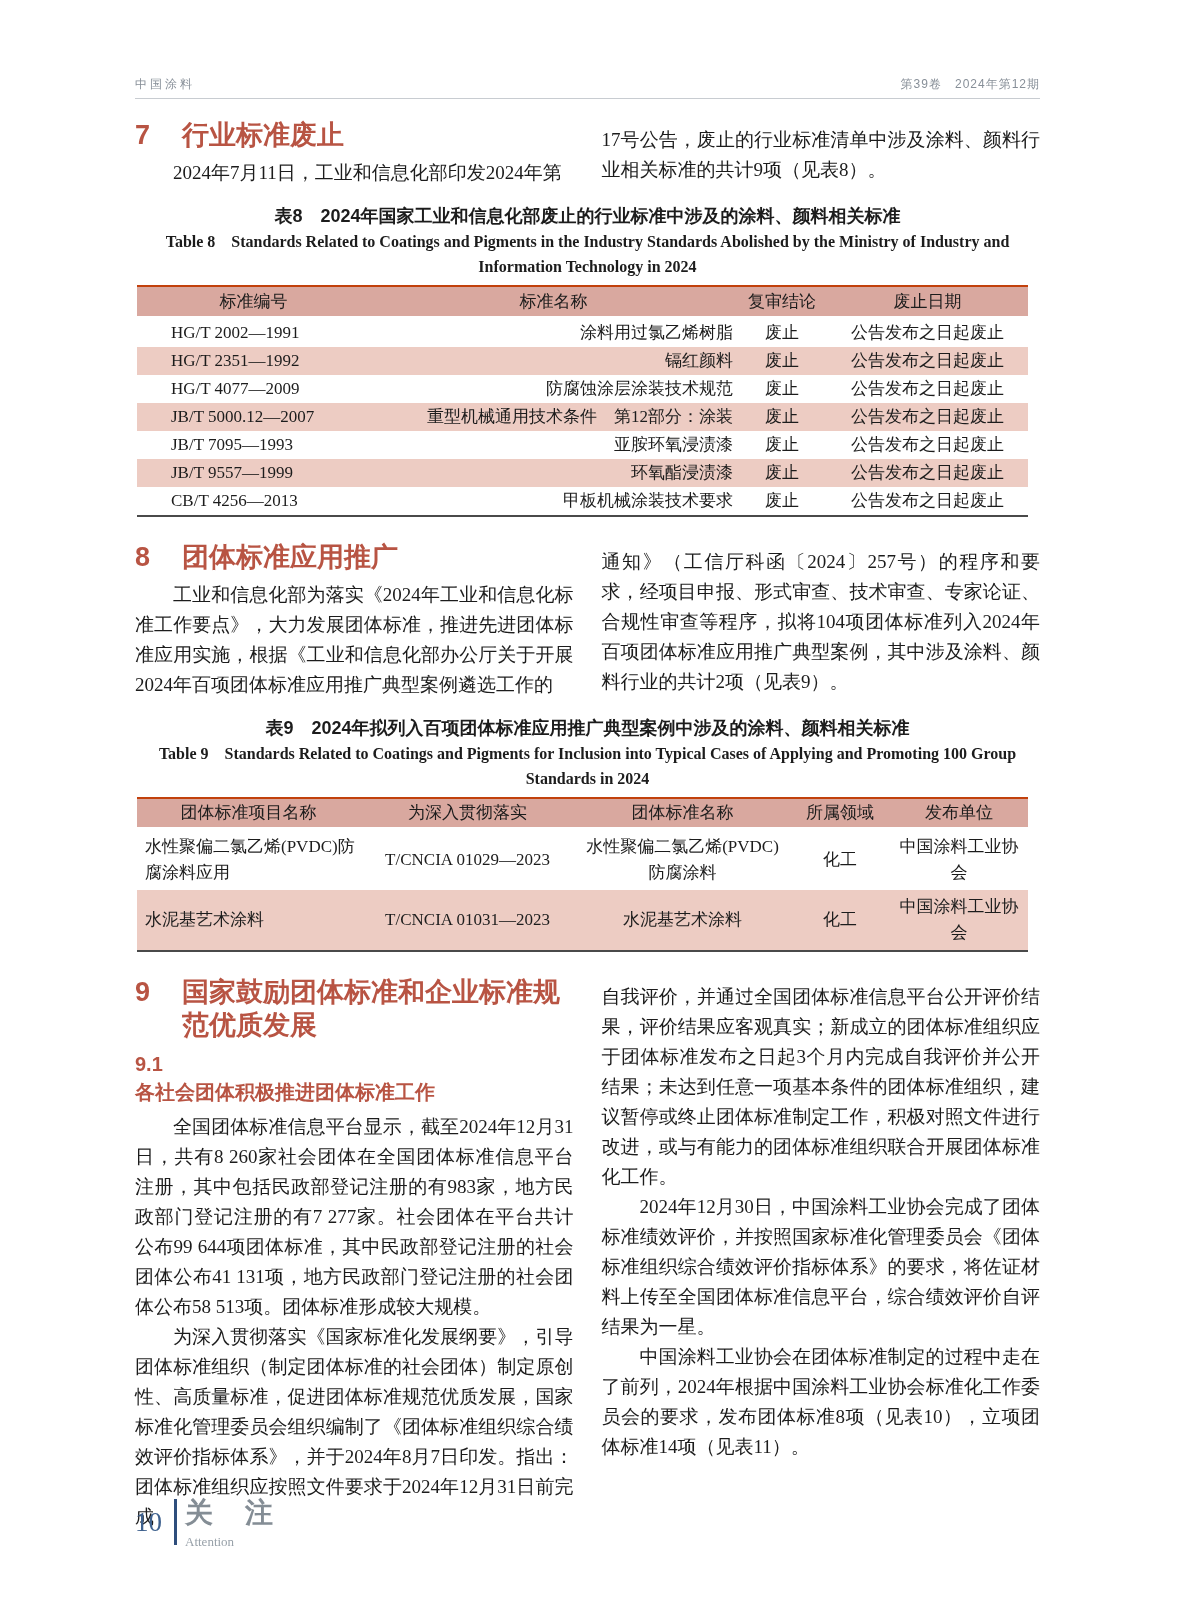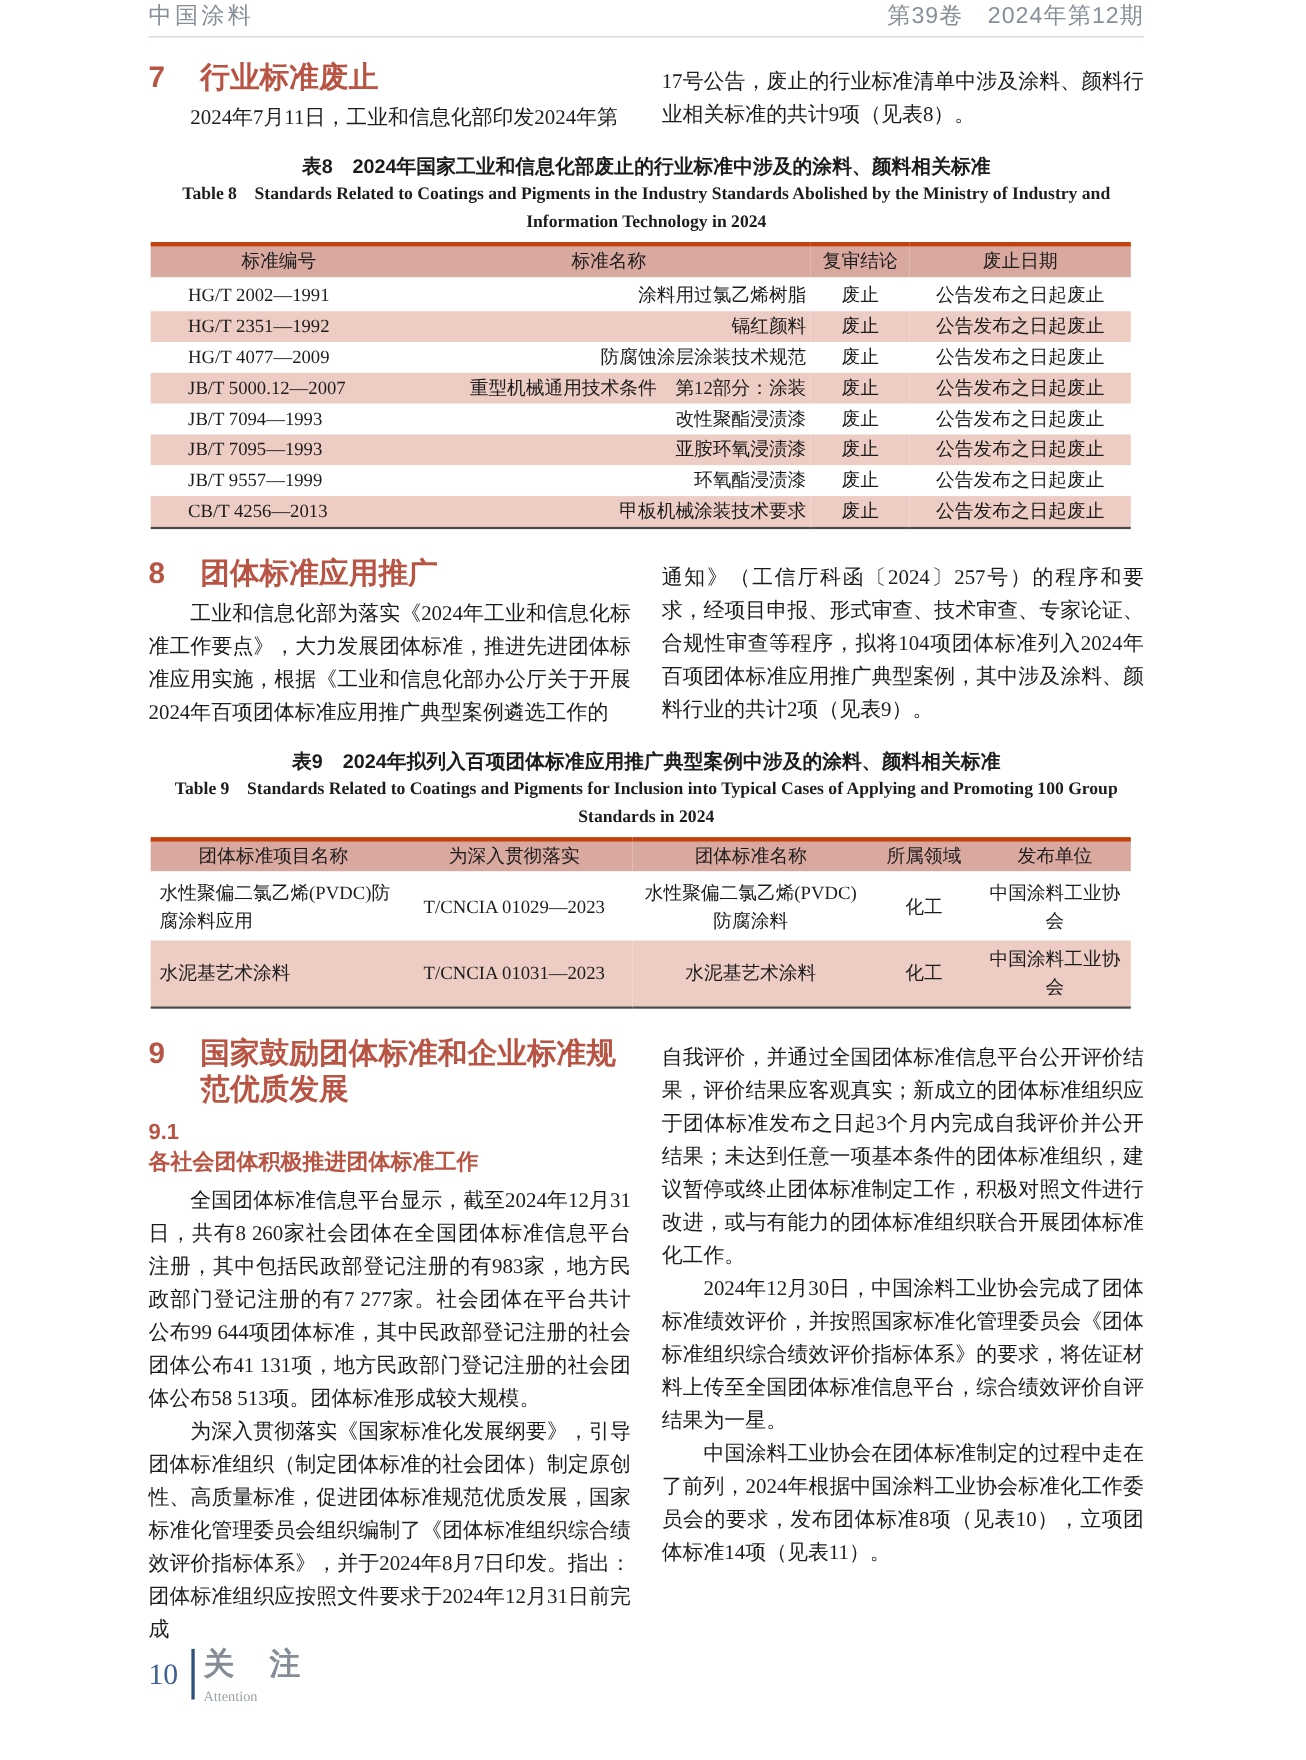--- a/index.html
+++ b/index.html
@@ -9,21 +9,21 @@
     font-family:"Liberation Serif","DejaVu Serif",serif;
     color:#1c1c1c;
     position:relative;
     overflow:hidden;
   }
   .content { position:absolute; left:135px; top:0; width:905px; }
 
   
   .page-head {
     display:flex; justify-content:space-between; align-items:center;
-    font-size:21px; color:#878f98;
+    padding-top:76px; font-size:12px; color:#878f98;
     font-family:"Liberation Sans","DejaVu Sans",sans-serif;
   }
   .journal { letter-spacing:3px; }
   .issue { letter-spacing:1px; }
   .rule { border-bottom:1px solid #c8ccd1; margin-top:5px; }
 
   
   .two-col { display:flex; gap:28px; }
   .col { flex:1; min-width:0; }
   .col-right-pad { padding-top:6px; }
@@ -59,21 +59,21 @@
   }
   .cap-en {
     text-align:center; font-weight:bold; font-size:16px; line-height:25px;
     margin-bottom:6px;
   }
 
   
   table {
     width:891px; margin-left:2px; border-collapse:collapse;
     font-size:17px;
-    border-top:4px solid #c2410c; border-bottom:2px solid #4a4a4a;
+    border-top:2px solid #c2410c; border-bottom:2px solid #4a4a4a;
   }
   thead tr { background:#d9a89f; }
   thead th { font-weight:normal; height:31px; border-bottom:3px solid #ffffff; }
   tbody tr { background:#ffffff; }
   tbody tr:nth-child(even) { background:#edccc3; }
   td { height:28px; line-height:26px; padding:1px 4px; text-align:center; }
   .t9 td { line-height:26px; padding:4px 4px; }
   .t8 col.c1 { width:233px; } .t8 col.c2 { width:367px; }
   .t8 col.c3 { width:90px; }  .t8 col.c4 { width:201px; }
   .t8 td.code { padding-left:34px; text-align:left; }
@@ -157,26 +157,20 @@
           <td>废止</td>
           <td>公告发布之日起废止</td>
         </tr>
         <tr>
           <td class="code">JB/T 5000.12—2007</td>
           <td class="name">重型机械通用技术条件　第12部分：涂装</td>
           <td>废止</td>
           <td>公告发布之日起废止</td>
         </tr>
         <tr>
-          <td class="code">JB/T 7094—1993</td>
-          <td class="name">改性聚酯浸渍漆</td>
-          <td>废止</td>
-          <td>公告发布之日起废止</td>
-        </tr>
-        <tr>
           <td class="code">JB/T 7095—1993</td>
           <td class="name">亚胺环氧浸渍漆</td>
           <td>废止</td>
           <td>公告发布之日起废止</td>
         </tr>
         <tr>
           <td class="code">JB/T 9557—1999</td>
           <td class="name">环氧酯浸渍漆</td>
           <td>废止</td>
           <td>公告发布之日起废止</td>

